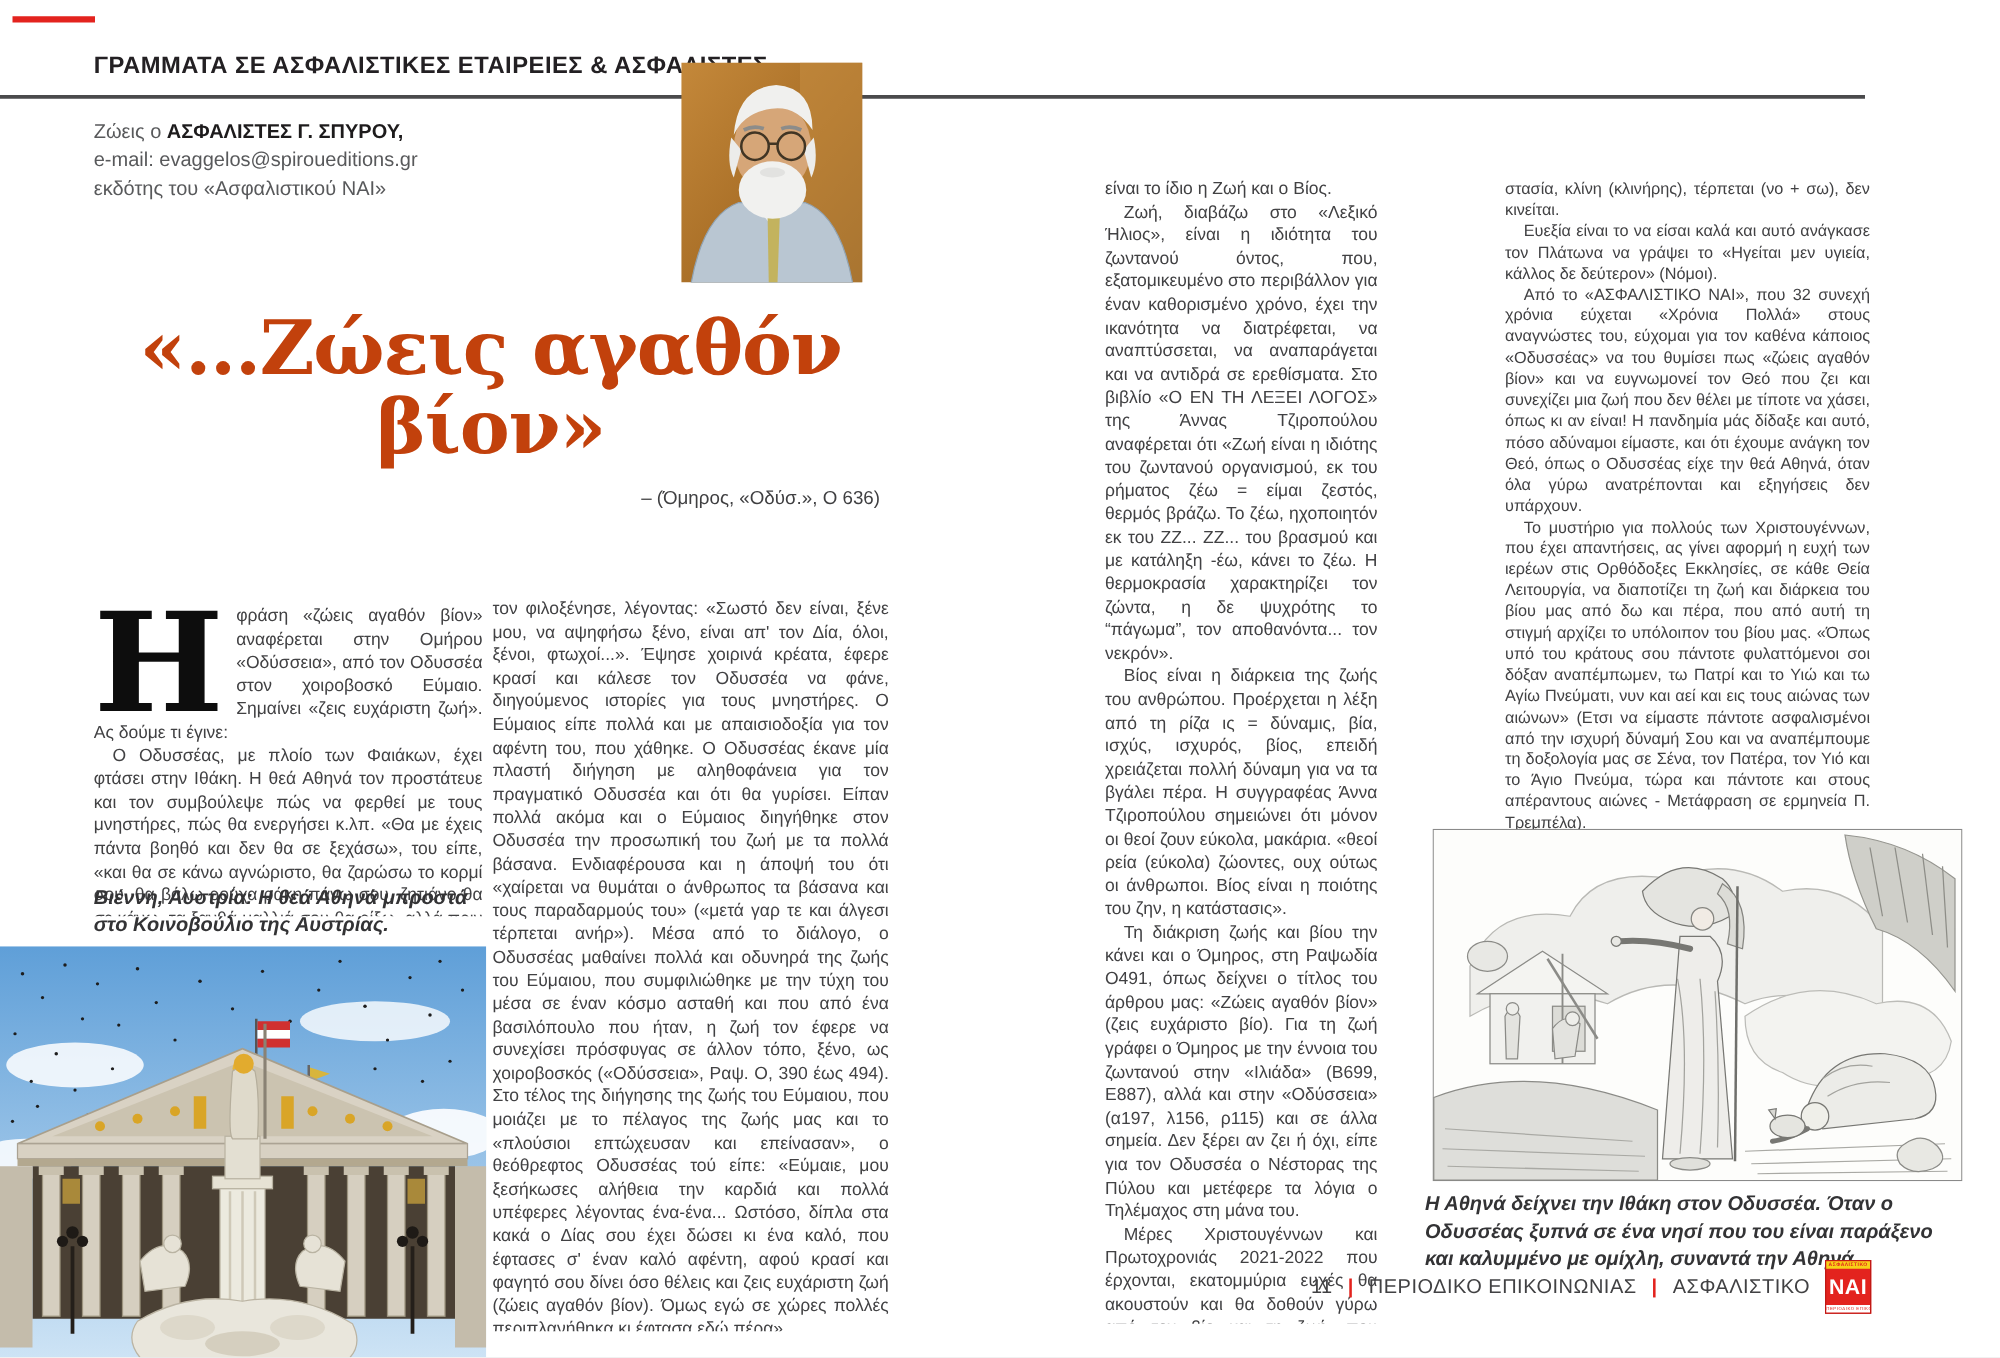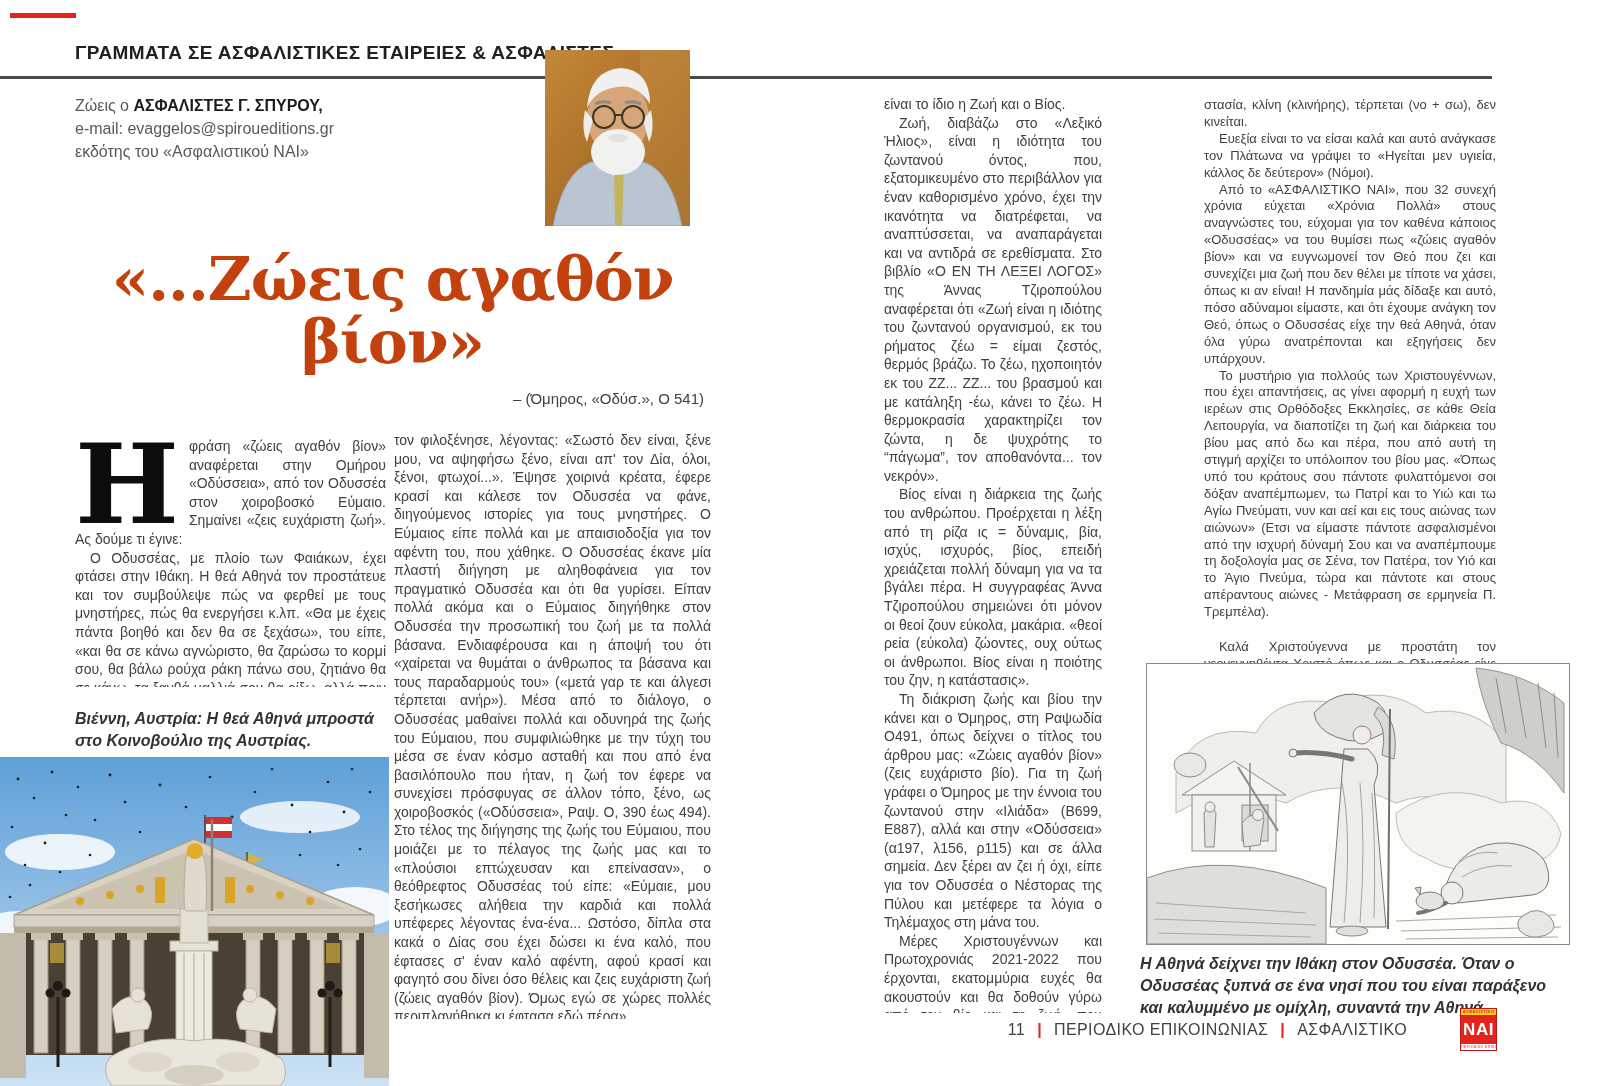--- a/index.html
+++ b/index.html
@@ -12,21 +12,21 @@
   .red-bar{left:10px;top:13px;width:66px;height:5px;background:#e3231e;}
   .kicker{left:75px;top:42px;font-size:19px;font-weight:bold;color:#232023;letter-spacing:.4px;}
   .head-rule{left:0;top:76px;width:1492px;height:3px;background:#4a4a4c;}
   .byline{left:75px;top:94px;width:420px;font-size:16px;line-height:23px;color:#58595b;}
   .byline b{color:#1d1b1c;}
   
   .title-block{left:75px;top:248px;width:635px;text-align:center;}
   .main-title{font-family:"DejaVu Serif", serif;font-weight:bold;font-size:60px;line-height:1.05;color:#c2410c;letter-spacing:-1px;}
   .attribution{margin-top:16px;text-align:right;font-size:15px;color:#3f3f41;padding-right:6px;}
   
-  .col{font-size:14px;line-height:18.6px;text-align:justify;color:#414143;overflow:hidden;}
+  .col{font-size:14px;line-height:18.6px;text-align:justify;color:#414143;overflow:hidden;margin-top:46px;}
   .col p{margin:0 0 0 0;text-indent:15px;}
   .col p.cont{text-indent:0;}
   .col p + p{margin-top:0;}
   .col1{left:75px;top:437px;width:311px;height:250px;}
   .col2{left:394px;top:431px;width:317px;height:588px;}
   .col3{left:884px;top:95px;width:294px;height:918px;}
   .col4{left:1204px;top:97px;width:292px;height:600px;font-size:13px;line-height:16.9px;}
   .col4 p.sign{margin-top:18px;text-indent:15px;}
   .dropcap{float:left;font-family:"DejaVu Serif", serif;font-weight:bold;font-size:110px;line-height:.76;color:#0d0d0d;margin:6px 10px 0 0;}
   .engraving-spacer{float:right;width:76px;height:352px;margin-top:566px;}
@@ -35,21 +35,21 @@
   .caption1{left:75px;top:708px;width:314px;}
   .caption2{left:1140px;top:953px;width:432px;}
   
   .portrait{left:545px;top:50px;width:145px;height:176px;}
   .parliament{left:0;top:757px;width:389px;height:329px;}
   .engraving{left:1146px;top:663px;width:424px;height:282px;}
   .imgbox svg{display:block;width:100%;height:100%;}
   
   .footer{left:0;top:1008px;width:1497px;display:flex;justify-content:flex-end;align-items:center;gap:12px;font-size:16px;color:#414143;letter-spacing:.4px;}
   .footer .sep{color:#e3231e;font-weight:bold;}
-  .nai-logo{width:37px;height:43px;background:#e3231e;border:1px solid #c01915;display:flex;flex-direction:column;align-items:stretch;justify-content:space-between;box-sizing:border-box;margin-left:41px;}
+  .nai-logo{width:37px;height:43px;background:#e3231e;border:1px solid #c01915;display:flex;flex-direction:column;align-items:stretch;justify-content:space-between;box-sizing:border-box;}
   .nai-top{background:#f7d117;color:#e3231e;font-size:4px;line-height:6px;text-align:center;font-weight:bold;overflow:hidden;white-space:nowrap;}
   .nai-main{color:#ffffff;font-weight:bold;font-size:17px;line-height:26px;text-align:center;letter-spacing:.5px;}
   .nai-bottom{background:#ffffff;color:#e3231e;font-size:3.5px;line-height:6px;text-align:center;overflow:hidden;white-space:nowrap;}
 </style>
 </head>
 <body>
 
 <div class="sheet">
 
   <div class="abs red-bar"></div>
@@ -86,21 +86,21 @@
       <circle cx="59" cy="67" r="11" fill="none" stroke="#413524" stroke-width="2"></circle>
       <circle cx="88" cy="67" r="11" fill="none" stroke="#413524" stroke-width="2"></circle>
       <line x1="70" y1="65" x2="77" y2="65" stroke="#413524" stroke-width="2"></line>
       <path d="M50,54 Q58,50 66,53" stroke="#8c8c8a" stroke-width="3" fill="none"></path>
       <path d="M80,53 Q88,50 96,54" stroke="#8c8c8a" stroke-width="3" fill="none"></path>
     </svg>
   </div>
 
   <div class="abs title-block">
     <div class="main-title">«...Ζώεις αγαθόν βίον»</div>
-    <div class="attribution">– (Όμηρος, «Οδύσ.», Ο 541)</div>
+    <div class="attribution">– (Όμηρος, «Οδύσ.», Ο 636)</div>
   </div>
 
   <div class="abs col col1">
     <p class="cont"><span class="dropcap">Η</span><span>φράση «ζώεις αγαθόν βίον» αναφέρεται στην Ομήρου «Οδύσσεια», από τον Οδυσσέα στον χοιροβοσκό Εύμαιο. Σημαίνει «ζεις ευχάριστη ζωή». Ας δούμε τι έγινε:</span></p>
     <p>Ο Οδυσσέας, με πλοίο των Φαιάκων, έχει φτάσει στην Ιθάκη. Η θεά Αθηνά τον προστάτευε και τον συμβούλεψε πώς να φερθεί με τους μνηστήρες, πώς θα ενεργήσει κ.λπ. «Θα με έχεις πάντα βοηθό και δεν θα σε ξεχάσω», του είπε, «και θα σε κάνω αγνώριστο, θα ζαρώσω το κορμί σου, θα βάλω ρούχα ράκη πάνω σου, ζητιάνο θα σε κάνω, τα ξανθά μαλλιά σου θα ρίξω, αλλά πριν απ' όλα πήγαινε να βρεις τον χοιροβοσκό σου Εύμαιο κι εγώ θα πάω να φέρω τον γιο σου Τηλέμαχο από τη Σπάρτη. Εκεί θα μάθεις πολλά νέα από τον Εύμαιο». Πήγε ο Οδυσσέας, τον βρήκε και εκείνος</p>
   </div>
 
   <div class="abs caption caption1">Βιέννη, Αυστρία: Η θεά Αθηνά μπροστά στο Κοινοβούλιο της Αυστρίας.</div>
 
   <div class="abs parliament imgbox">

